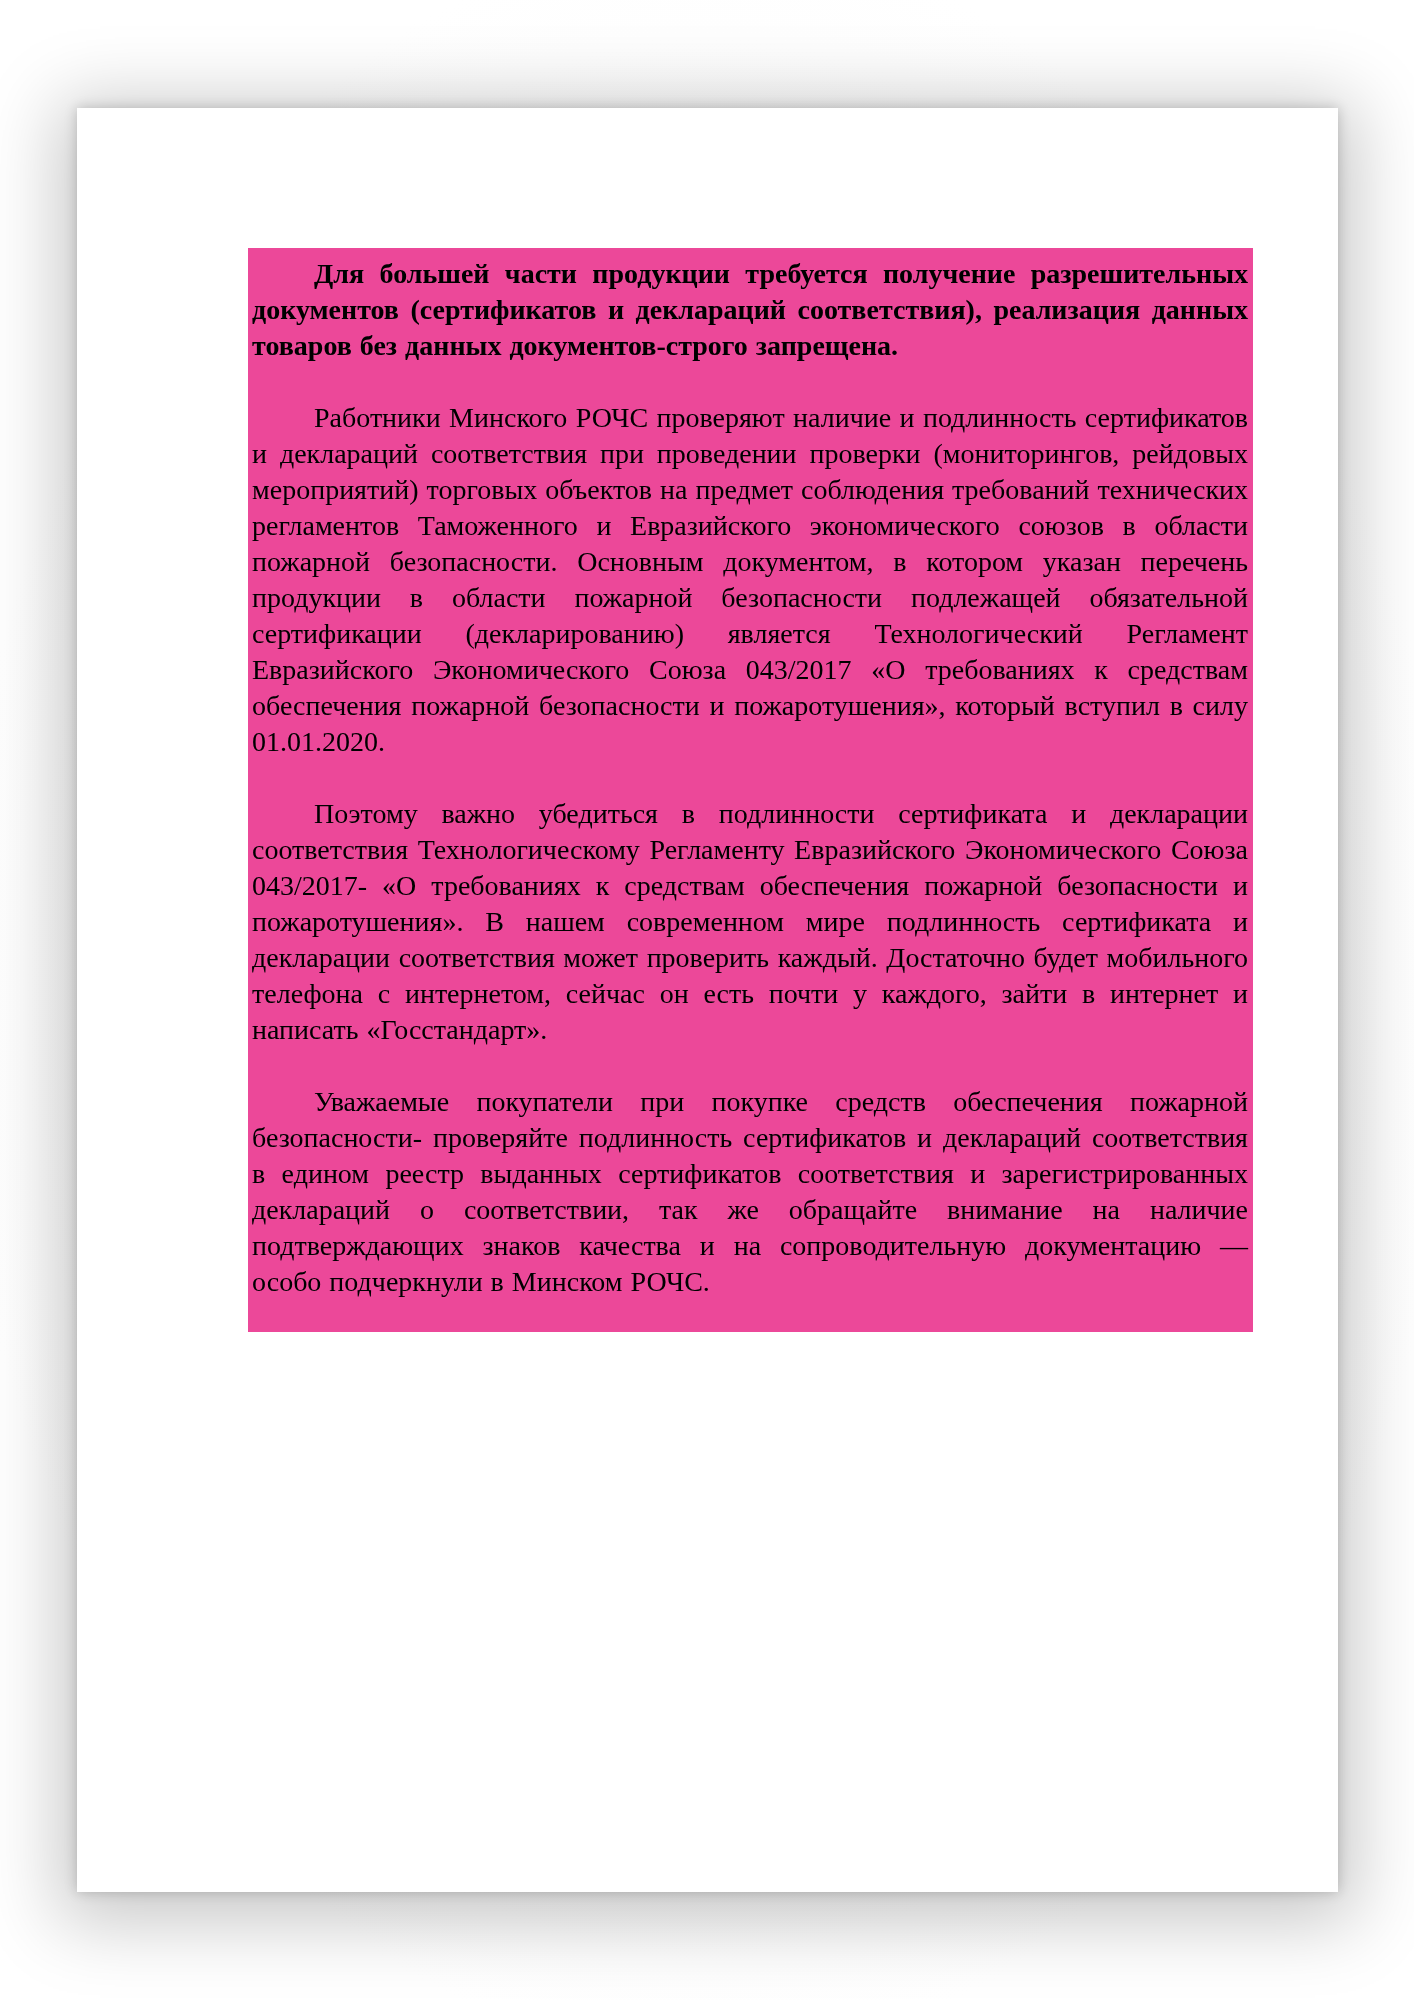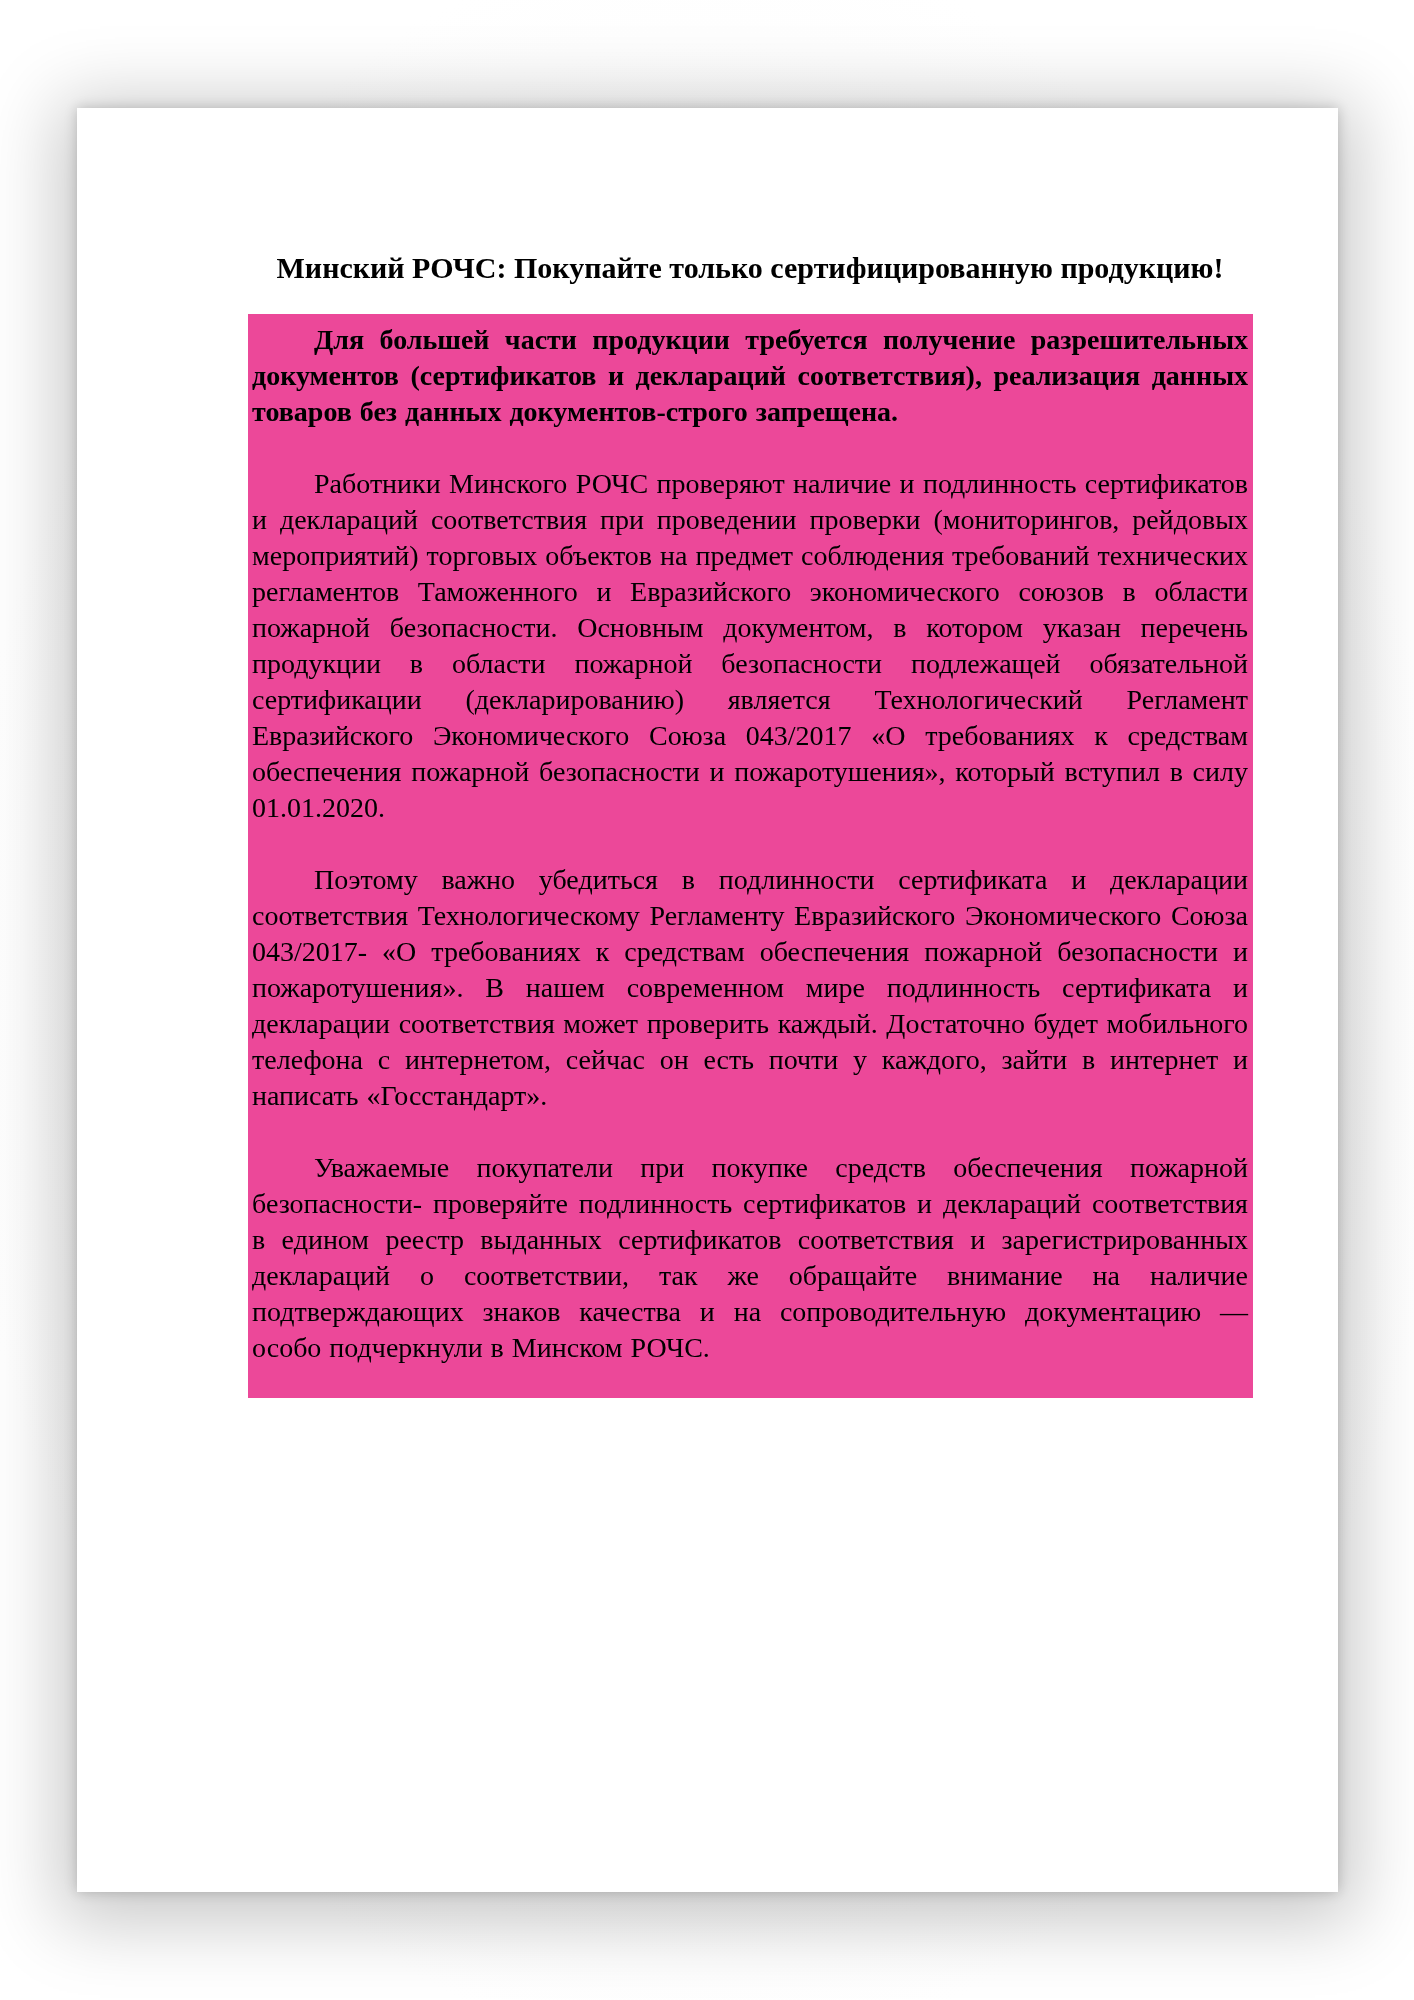--- a/index.html
+++ b/index.html
@@ -59,21 +59,20 @@
   .para.bold {
     font-weight: bold;
   }
 </style>
 </head>
 <body>
 
 <div class="canvas">
   <div class="page" style="background: rgb(255, 255, 255);">
     <div class="content">
-      <h1 class="doc-title">Минский РОЧС: Покупайте только сертифицированную продукцию!</h1>
       <div class="highlight" style="background: #ec4899;">
         <p class="para bold">Для большей части продукции требуется получение разрешительных документов (сертификатов и деклараций соответствия), реализация данных товаров без данных документов-строго запрещена.</p>
         <p class="para">Работники Минского РОЧС проверяют наличие и подлинность сертификатов и деклараций соответствия при проведении проверки (мониторингов, рейдовых мероприятий) торговых объектов на предмет соблюдения требований технических регламентов Таможенного и Евразийского экономического союзов в области пожарной безопасности. Основным документом, в котором указан перечень продукции в области пожарной безопасности подлежащей обязательной сертификации (декларированию) является Технологический Регламент Евразийского Экономического Союза 043/2017 «О требованиях к средствам обеспечения пожарной безопасности и пожаротушения», который вступил в силу 01.01.2020.</p>
         <p class="para">Поэтому важно убедиться в подлинности сертификата и декларации соответствия Технологическому Регламенту Евразийского Экономического Союза 043/2017- «О требованиях к средствам обеспечения пожарной безопасности и пожаротушения». В нашем современном мире подлинность сертификата и декларации соответствия может проверить каждый. Достаточно будет мобильного телефона с интернетом, сейчас он есть почти у каждого, зайти в интернет и написать «Госстандарт».</p>
         <p class="para">Уважаемые покупатели при покупке средств обеспечения пожарной безопасности- проверяйте подлинность сертификатов и деклараций соответствия в едином реестр выданных сертификатов соответствия и зарегистрированных деклараций о соответствии, так же обращайте внимание на наличие подтверждающих знаков качества и на сопроводительную документацию — особо подчеркнули в Минском РОЧС.</p>
       </div>
     </div>
   </div>
 </div>
 

